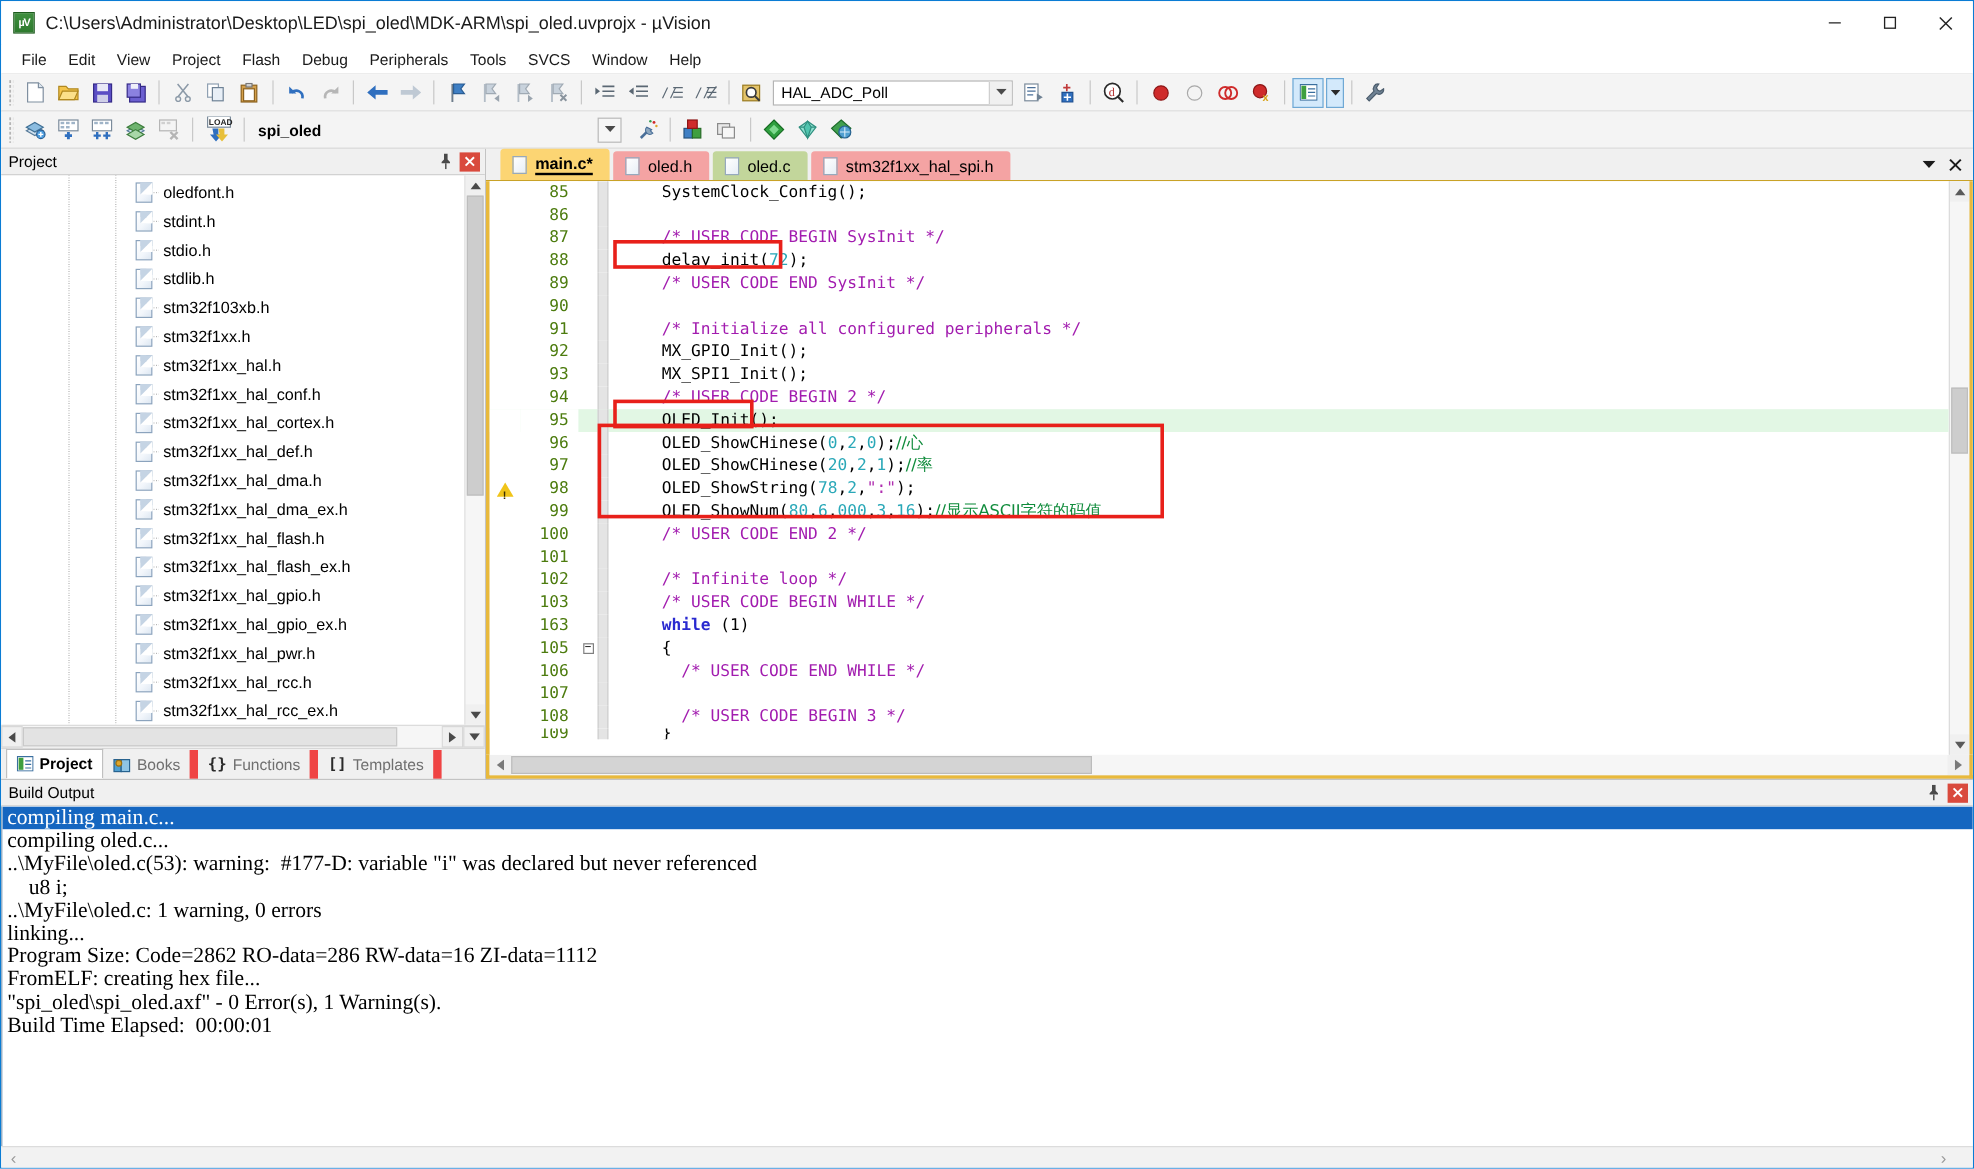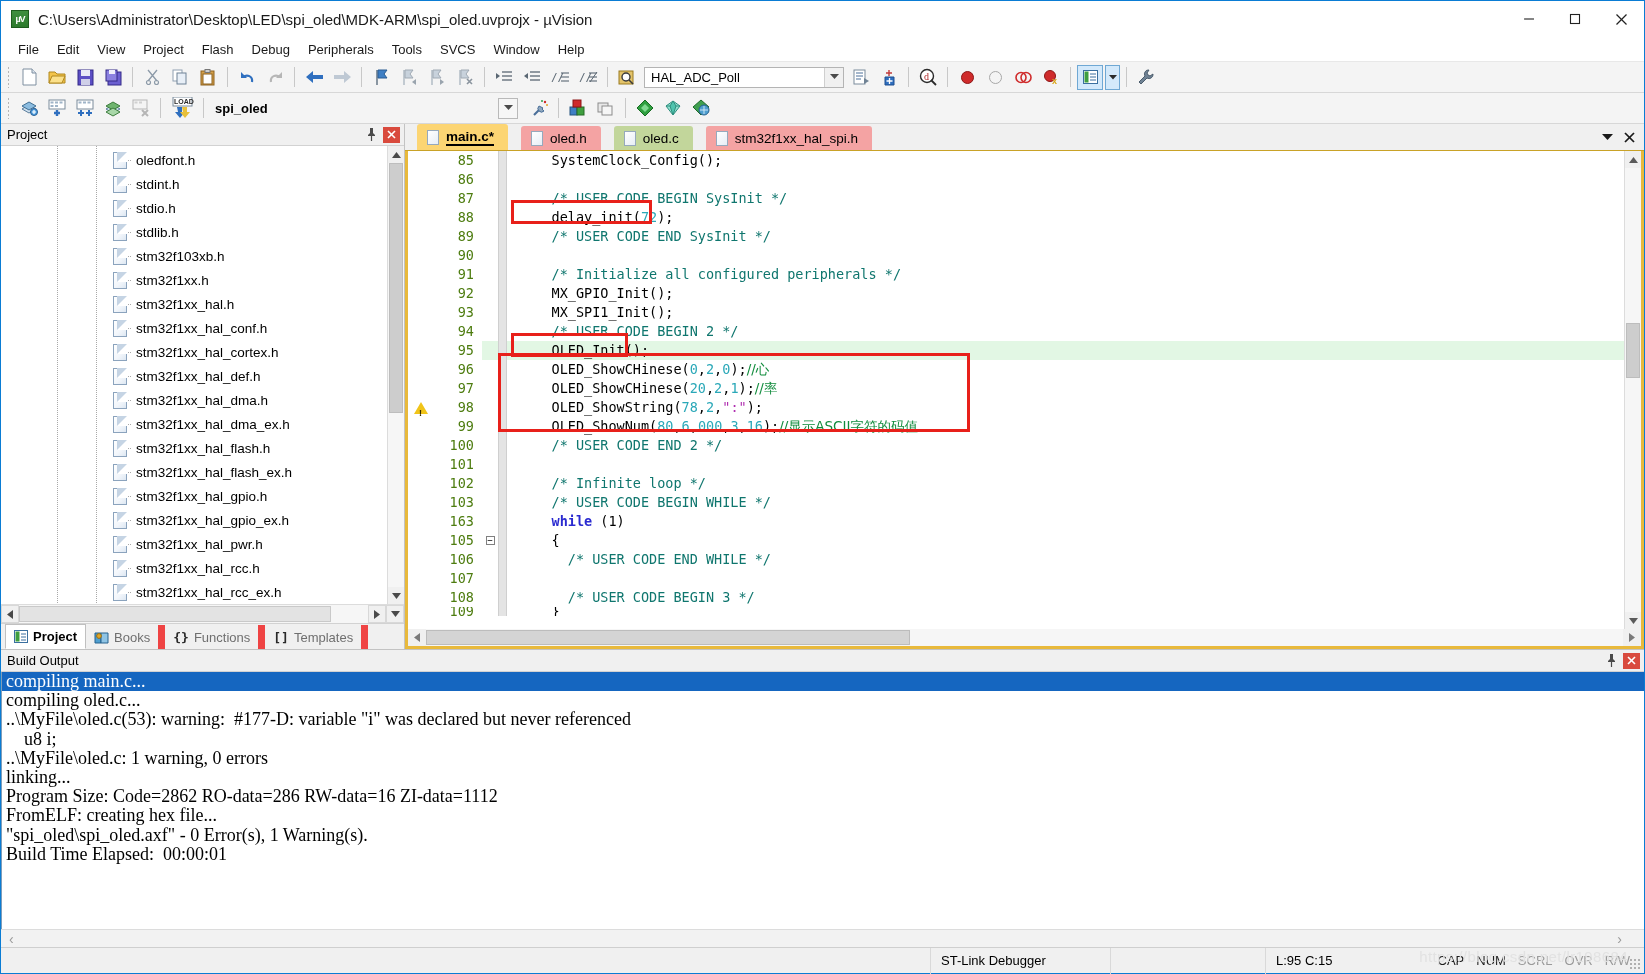--- a/index.html
+++ b/index.html
@@ -246,21 +246,21 @@
     background: #f0f0f0;
     padding-left: 12px;
     position: relative;
     border-bottom: 1px solid #c9a227;
   }
   .etab {
     height: 24px; display: flex; align-items: center;
     padding: 0 14px 0 10px;
     font-size: 13.5px;
     border-top-left-radius: 3px; border-top-right-radius: 3px;
-    margin-right: 13px;
+    margin-right: 3px;
     white-space: nowrap;
   }
   .etab .tico {
     width: 12px; height: 15px; margin-right: 7px;
     background: linear-gradient(135deg,#ffffff,#e7eef6);
     border: 1px solid #96a9bd; flex: none;
   }
   .etab.active {
     background: #fcd573; font-weight: bold; height: 26px;
   }
@@ -314,21 +314,21 @@
     text-align: center; color: #000;
   }
   .sepbar {
     width: 9px; min-width: 9px; height: 19px;
     background: #e4e4e4; border-left: 1px solid #cfcfcf; border-right: 1px solid #cfcfcf;
   }
   .ctext { padding-left: 12px; }
   .code-line.cur { background: #e2f7e4; }
   .code-line.cur .lnum, .code-line.cur .fold, .code-line.cur .gutter-mark { background: #ffffff; }
 
-  .tok-cmt { color: #0f766e; }
+  .tok-cmt { color: #a21caf; }
   .tok-kw  { color: #2a2ad0; font-weight: bold; }
   .tok-num { color: #2aa8b8; }
   .tok-str { color: #b02fb0; }
   .tok-pln { color: #000000; }
   .tok-cn  { color: #108c3c; font-family: "DejaVu Sans", sans-serif; }
   .warn-tri {
     width: 0; height: 0;
     border-left: 7px solid transparent; border-right: 7px solid transparent;
     border-bottom: 12px solid #f0c419;
     position: relative;
@@ -1325,27 +1325,13 @@
       </div>
 
       <div class="build-hscroll">
         <span style="padding-left:8px;color:#9a9a9a;font-size:14px;">‹</span>
         <span style="flex:1;"></span>
         <span style="padding-right:22px;color:#9a9a9a;font-size:14px;">›</span>
       </div>
     </div>
   </div>
 
-  <div class="statusbar">
-    <div class="st-cell" style="width:930px;border-right:1px solid #d9d9d9;"></div>
-    <div class="st-cell" style="width:180px;">ST-Link Debugger</div>
-    <div class="st-cell" style="width:155px;"></div>
-    <div class="st-cell" style="border-right:none;">L:95 C:15</div>
-    <div style="flex:1;"></div>
-    <span class="st-flag">CAP</span>
-    <span class="st-flag">NUM</span>
-    <span class="st-flag off">SCRL</span>
-    <span class="st-flag off">OVR</span>
-    <span class="st-flag off" style="padding-right:14px;">R/W</span>
-    <span class="watermark">https://blog.csdn.net/lr198684</span>
-    <span class="resize-grip"></span>
-  </div>
 </div>
 
 </body></html>

